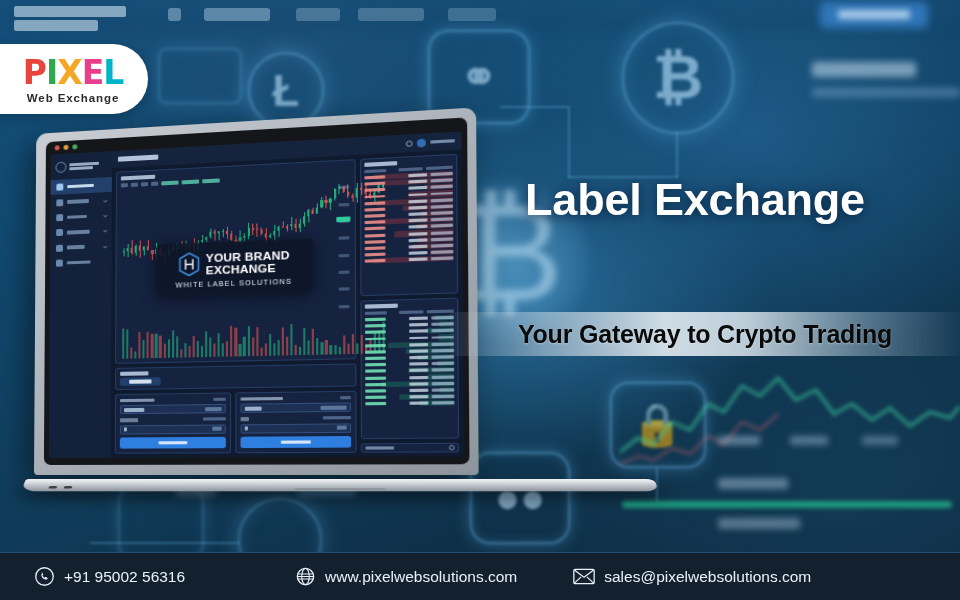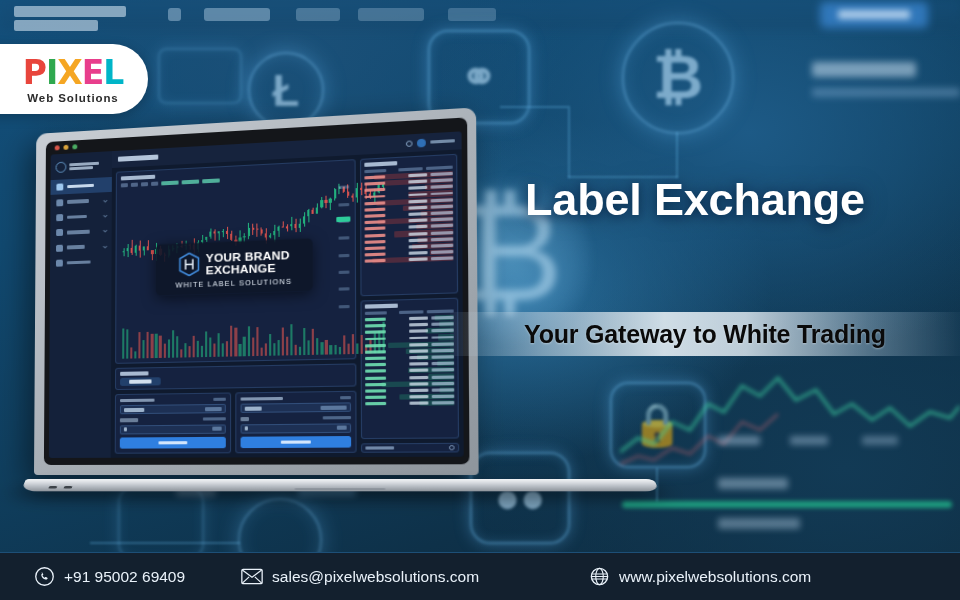--- a/index.html
+++ b/index.html
@@ -390,28 +390,28 @@
   <div class="bg-blurtxt" style="left:298px;top:486px;width:58px;height:10px;background:rgba(120,185,235,.40);"></div>
 
   <div class="logo-pill">
     <div class="logo-word" id="logo-word">
         <span style="color: rgb(232, 69, 60);">P</span>
         <span style="color: rgb(47, 168, 79);">I</span>
         <span style="color: rgb(245, 166, 35);">X</span>
         <span style="color: rgb(232, 62, 140);">E</span>
         <span style="color: rgb(0, 181, 200);">L</span>
       </div>
-    <div class="logo-tag">Web Solutions</div>
+    <div class="logo-tag">Web Exchange</div>
   </div>
 
   <div class="headline">
     <div class="hl-line">Label Exchange</div>
   </div>
   <div class="subtitle-band"></div>
-  <div class="subtitle-text">Your Gateway to White Trading</div>
+  <div class="subtitle-text">Your Gateway to Crypto Trading</div>
 
   <div class="laptop">
     <div class="lid">
       <div class="bezel">
         <div class="cam-dots">
           <i style="background:#d8564a"></i>
             <i style="background:#d9a33c"></i>
             <i style="background:#4aab63"></i>
         </div>
 
@@ -1091,35 +1091,35 @@
   </div>
 
   <div class="footer">
     <div class="f-item" style="margin-left:34px;">
       <span class="f-ico">
         <svg width="21" height="21" viewBox="0 0 24 24">
           <circle cx="12" cy="12" r="10" fill="none" stroke="#eaf2fa" stroke-width="1.5"></circle>
           <path d="M8.6 7.6c.4-.2.9-.1 1.1.3l.8 1.4c.2.3.1.7-.1.9l-.5.5c-.1.1-.2.3-.1.5.4.9 1.2 1.7 2.1 2.1.2.1.4 0 .5-.1l.5-.5c.2-.2.6-.3.9-.1l1.4.8c.4.2.5.7.3 1.1-.5.8-1.5 1.2-2.4 1-2.3-.5-4.2-2.4-4.7-4.7-.2-.9.2-1.9 1-2.4z" fill="#eaf2fa"></path>
         </svg>
       </span>
-      <span>+91 95002 69409</span>
-    </div>
-    <div class="f-item" style="margin-left:56px;">
-      <span class="f-ico">
-        <svg width="22" height="17" viewBox="0 0 26 19">
-          <rect x="1" y="1" width="24" height="17" rx="1.5" fill="none" stroke="#eaf2fa" stroke-width="1.5"></rect>
-          <path d="M1.6 1.8 13 10.4 24.4 1.8M1.6 17.4 9.6 9.9M24.4 17.4 16.4 9.9" fill="none" stroke="#eaf2fa" stroke-width="1.4"></path>
-        </svg>
-      </span>
-      <span>sales@pixelwebsolutions.com</span>
+      <span>+91 95002 56316</span>
     </div>
     <div class="f-item" style="margin-left:110px;">
       <span class="f-ico">
         <svg width="21" height="21" viewBox="0 0 24 24">
           <circle cx="12" cy="12" r="9.3" fill="none" stroke="#eaf2fa" stroke-width="1.5"></circle>
           <ellipse cx="12" cy="12" rx="4.3" ry="9.3" fill="none" stroke="#eaf2fa" stroke-width="1.3"></ellipse>
           <path d="M3 9.2h18M3 14.8h18M2.7 12h18.6" stroke="#eaf2fa" stroke-width="1.3" fill="none"></path>
         </svg>
       </span>
       <span>www.pixelwebsolutions.com</span>
     </div>
+    <div class="f-item" style="margin-left:56px;">
+      <span class="f-ico">
+        <svg width="22" height="17" viewBox="0 0 26 19">
+          <rect x="1" y="1" width="24" height="17" rx="1.5" fill="none" stroke="#eaf2fa" stroke-width="1.5"></rect>
+          <path d="M1.6 1.8 13 10.4 24.4 1.8M1.6 17.4 9.6 9.9M24.4 17.4 16.4 9.9" fill="none" stroke="#eaf2fa" stroke-width="1.4"></path>
+        </svg>
+      </span>
+      <span>sales@pixelwebsolutions.com</span>
+    </div>
   </div>
 </div>
 
 </body></html>

